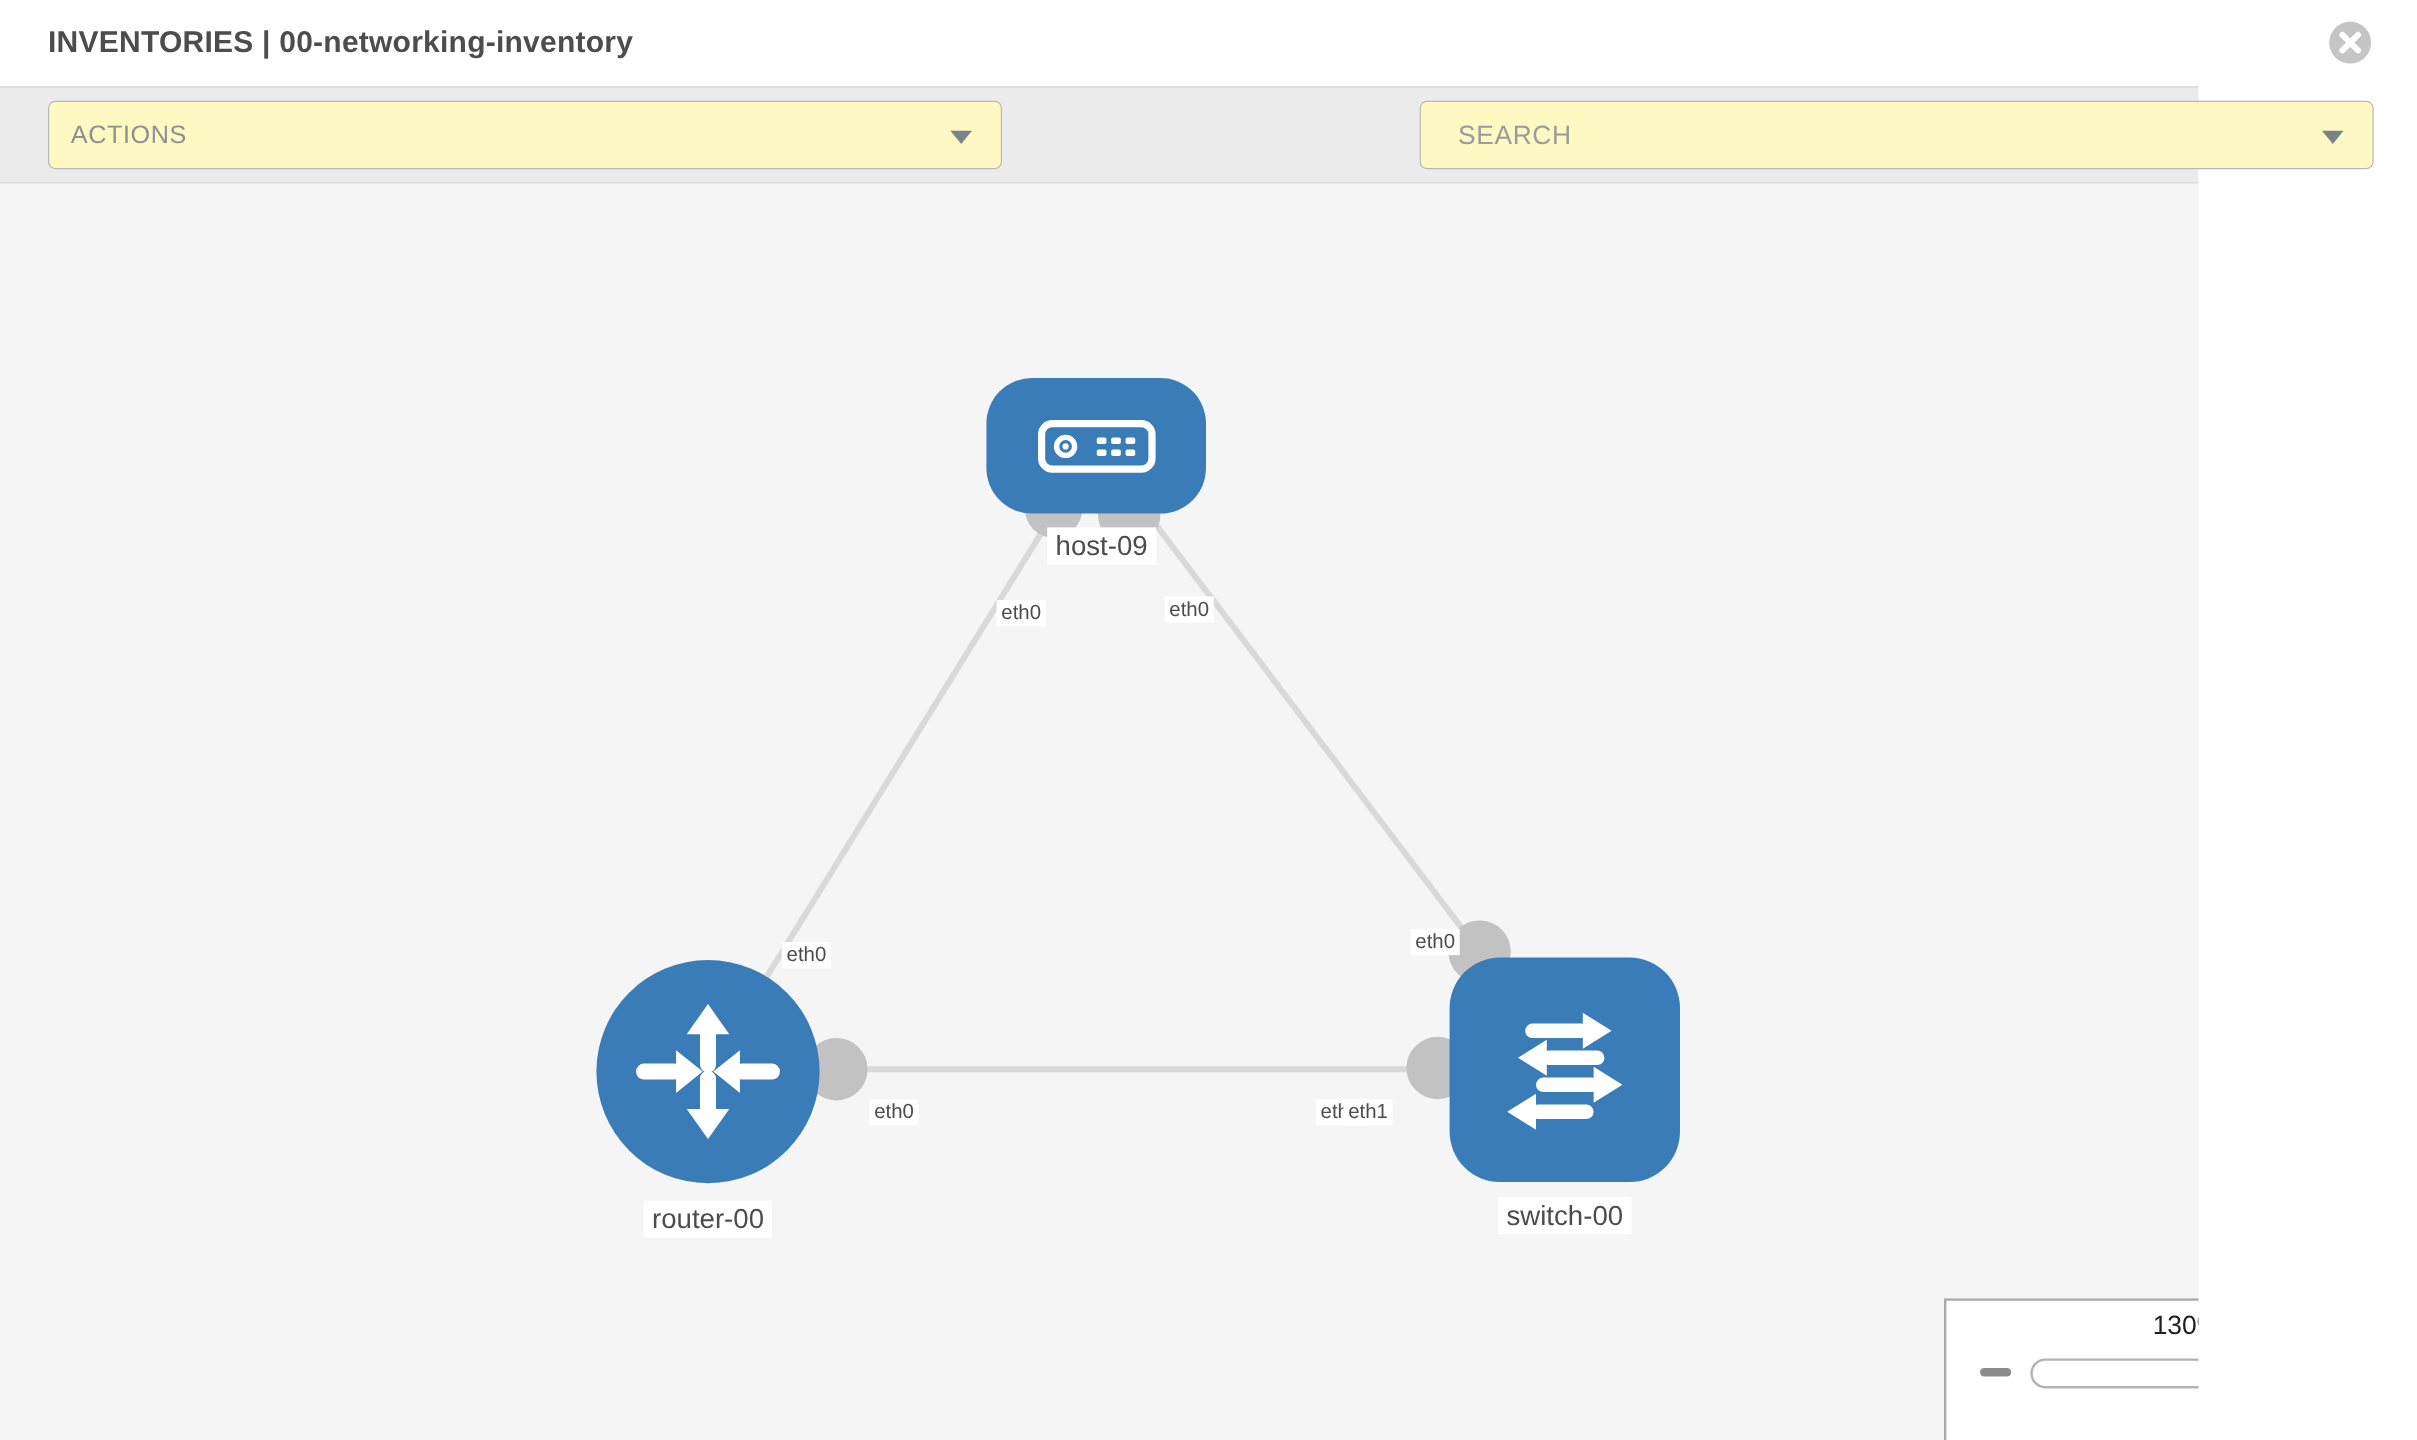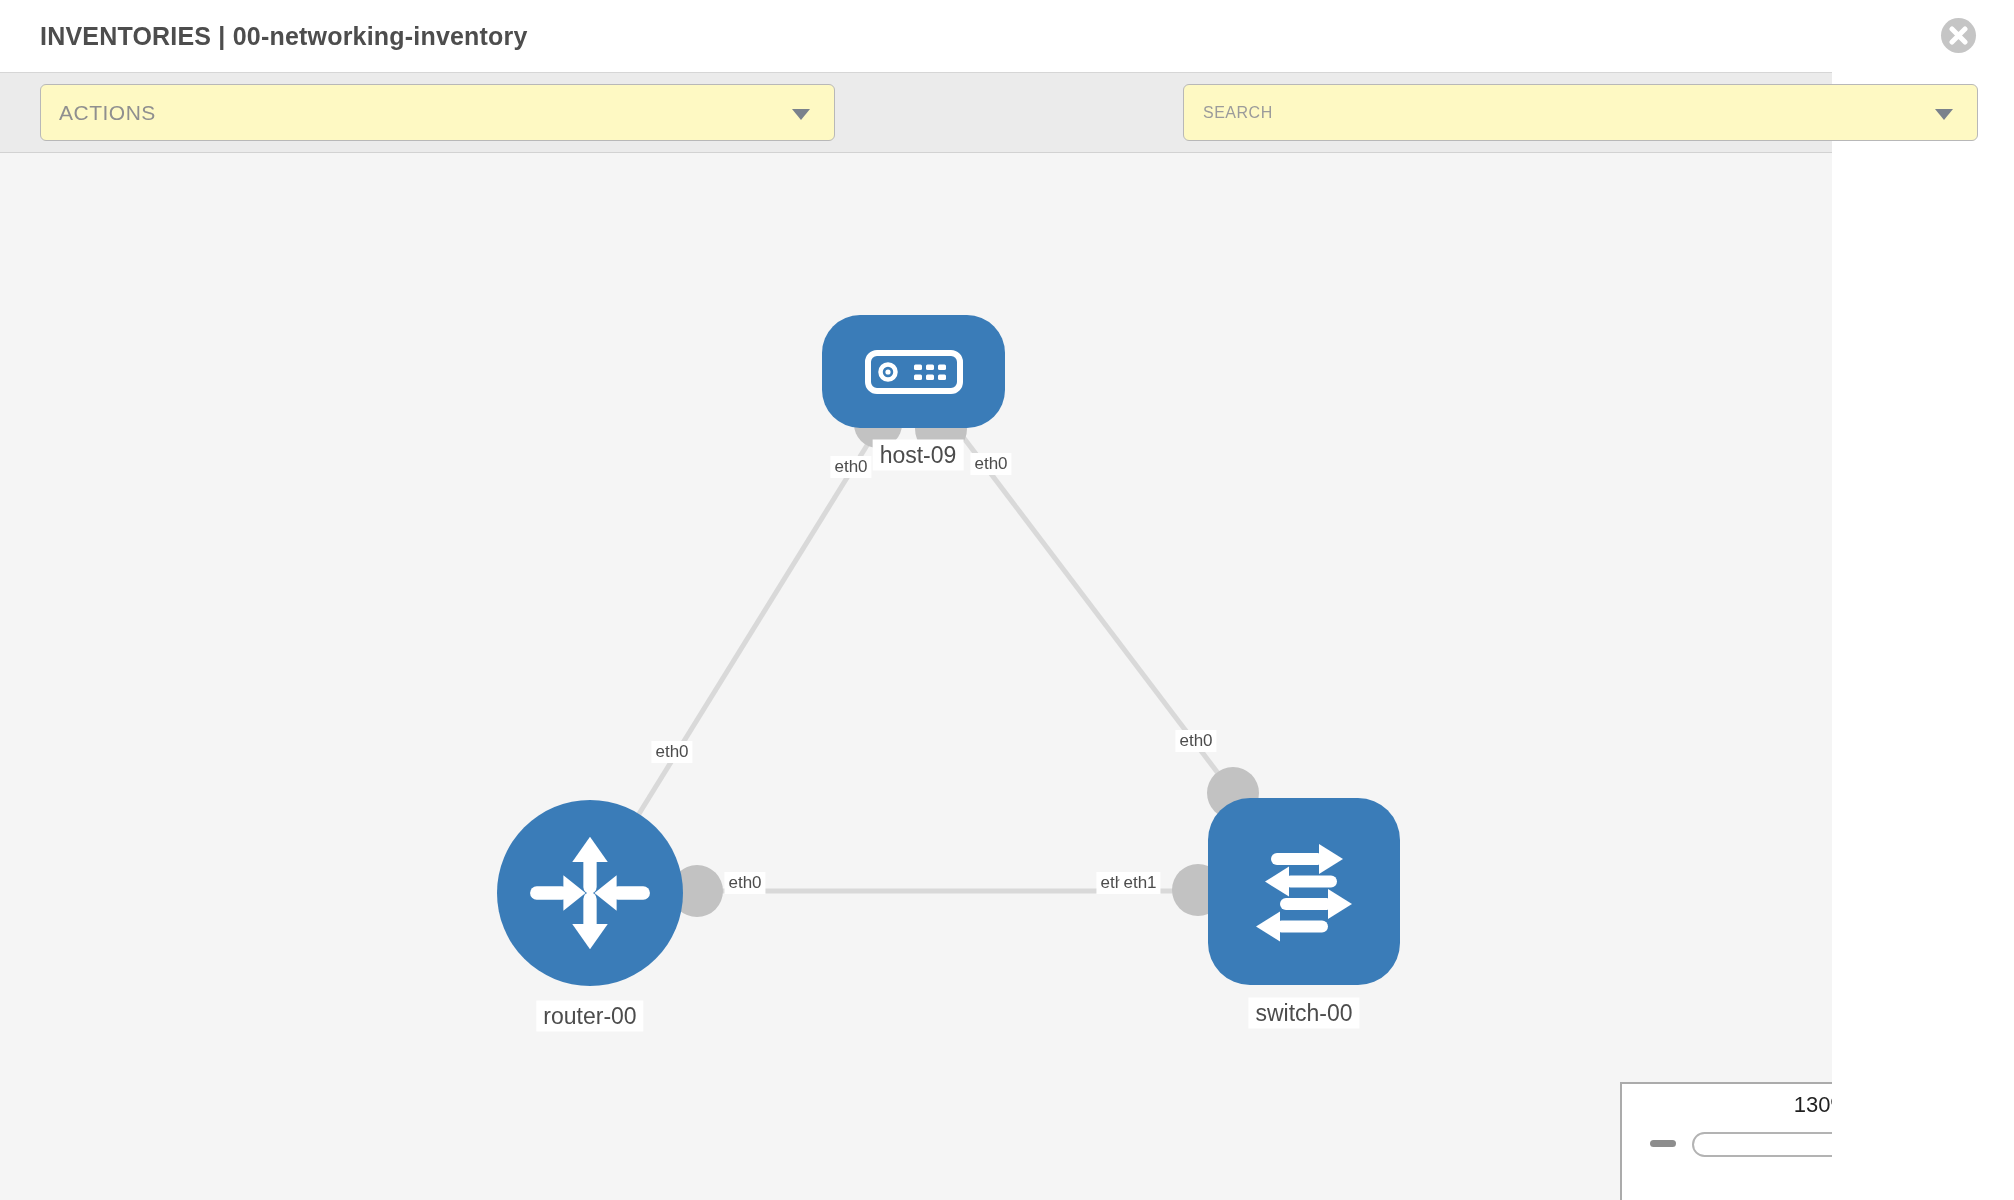--- a/index.html
+++ b/index.html
@@ -18,22 +18,22 @@
 
   
   .toolbar { height:81px; background:#ebebeb; border-top:1px solid #d6d6d6;
     border-bottom:1px solid #d2d2d2; position:relative; flex:none; }
   .dropdown { position:absolute; top:11px; height:57px; background:#fef9c3;
     border:1px solid #b8b8b8; border-radius:6px; display:flex; align-items:center;
     cursor:pointer; }
   .dropdown.actions { left:40px; width:795px; }
   .dropdown.search  { left:1183px; width:795px; }
   .dropdown-label { font-size:21px; color:#8f8f8f; padding-left:18px; letter-spacing:0.5px; }
-  .search-input { border:none; outline:none; font-size:16px; color:#555;
-    padding-left:19px; width:700px; background:transparent;
+  .search-input { border:none; outline:none; font-size:22px; color:#555;
+    padding-left:31px; width:700px; background:transparent;
     font-family:"Liberation Sans", sans-serif; letter-spacing:0.5px; }
   .search-input::placeholder { color:#9b9b9b; opacity:1; }
   .caret { position:absolute; right:24px; top:50%; margin-top:-4px; width:0; height:0;
     border-left:9px solid transparent; border-right:9px solid transparent;
     border-top:11px solid #7a828c; }
   .tool-icon { position:absolute; top:96px; cursor:pointer; }
   .tool-icon.wrench { left:1048px; }
   .tool-icon.key    { left:1116px; }
 
   
@@ -42,21 +42,21 @@
 
   .node { position:absolute; background:#3a7cb8; display:flex; align-items:center;
     justify-content:center; cursor:pointer; }
   .node.host   { left:822px;  top:162px; width:183px; height:113px; border-radius:38px; }
   .node.router { left:497px;  top:647px; width:186px; height:186px; border-radius:50%; }
   .node.switch { left:1208px; top:645px; width:192px; height:187px; border-radius:42px; }
 
   .node-label { position:absolute; transform:translate(-50%,-50%); background:#ffffff;
     color:#4c4c4c; font-size:23px; padding:2px 7px; white-space:nowrap; z-index:6; }
   .iface-label { position:absolute; transform:translate(-50%,-50%); background:#ffffff;
-    color:#4c4c4c; font-size:17px; padding:1px 4px; white-space:nowrap; z-index:5; }
+    color:#4c4c4c; font-size:17px; padding:1px 4px; white-space:nowrap; z-index:5;margin-top:44px; }
 
   
   .zoom-panel { position:absolute; left:1620px; top:929px; right:-4px; bottom:-4px;
     background:#ffffff; border:2px solid #ababab; }
   .zoom-level { position:absolute; left:70px; top:8px; width:260px; text-align:center;
     font-size:22px; color:#1f1f1f; }
   .zoom-minus { position:absolute; left:28px; top:56px; width:26px; height:7px;
     border-radius:4px; background:#8d8d8d; cursor:pointer; }
   .zoom-track { position:absolute; left:70px; top:48px; width:270px; height:25px;
     border:2px solid #b3b3b3; border-radius:13px; background:#fff; cursor:pointer; }

